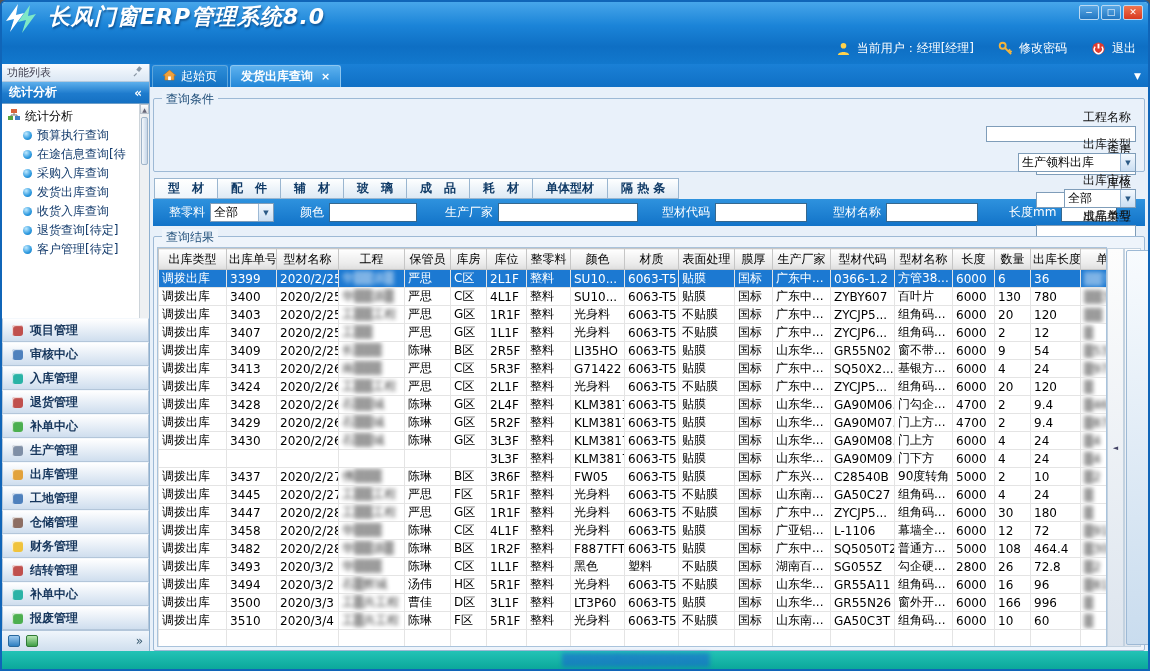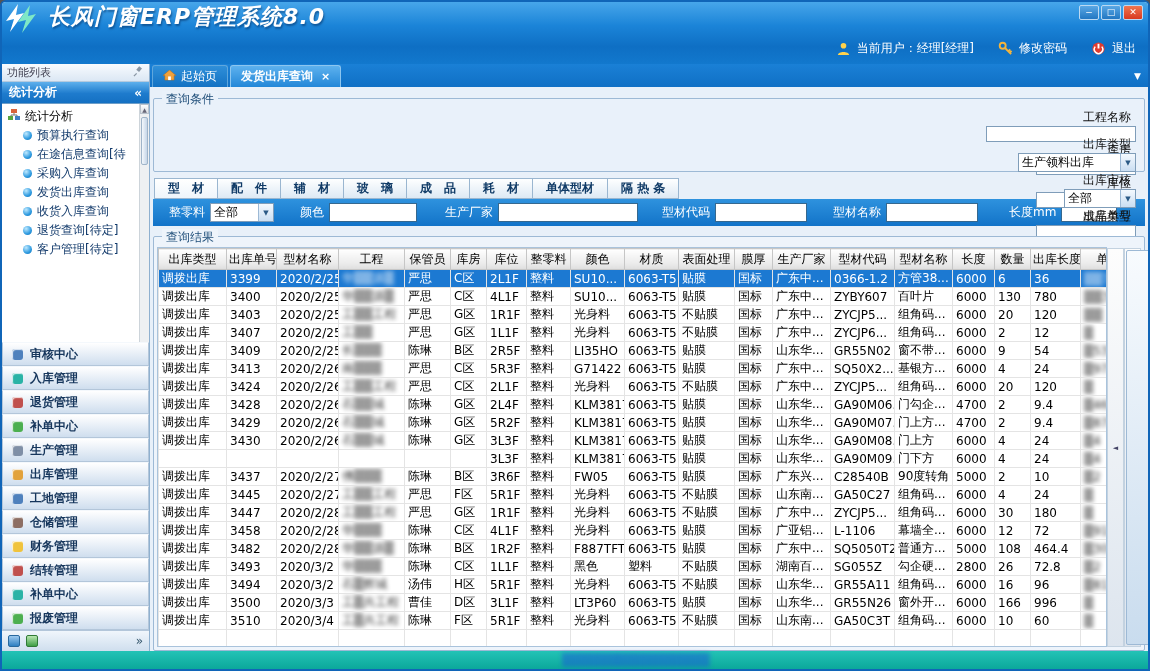--- a/index.html
+++ b/index.html
@@ -230,20 +230,24 @@
               <span>客户管理[待定]</span>
             </div>
           </div>
         <div class="tree-scroll">
           <div class="ts-btn">▲</div>
           <div class="ts-thumb"></div>
         </div>
       </div>
       <div class="modules" id="modules">
           <div class="module">
+            <span class="micon" style="background: rgb(192, 80, 77);"></span>
+            <span>项目管理</span>
+          </div>
+          <div class="module">
             <span class="micon" style="background: rgb(79, 129, 189);"></span>
             <span>审核中心</span>
           </div>
           <div class="module">
             <span class="micon" style="background: rgb(42, 179, 166);"></span>
             <span>入库管理</span>
           </div>
           <div class="module">
             <span class="micon" style="background: rgb(192, 80, 77);"></span>
             <span>退货管理</span>

